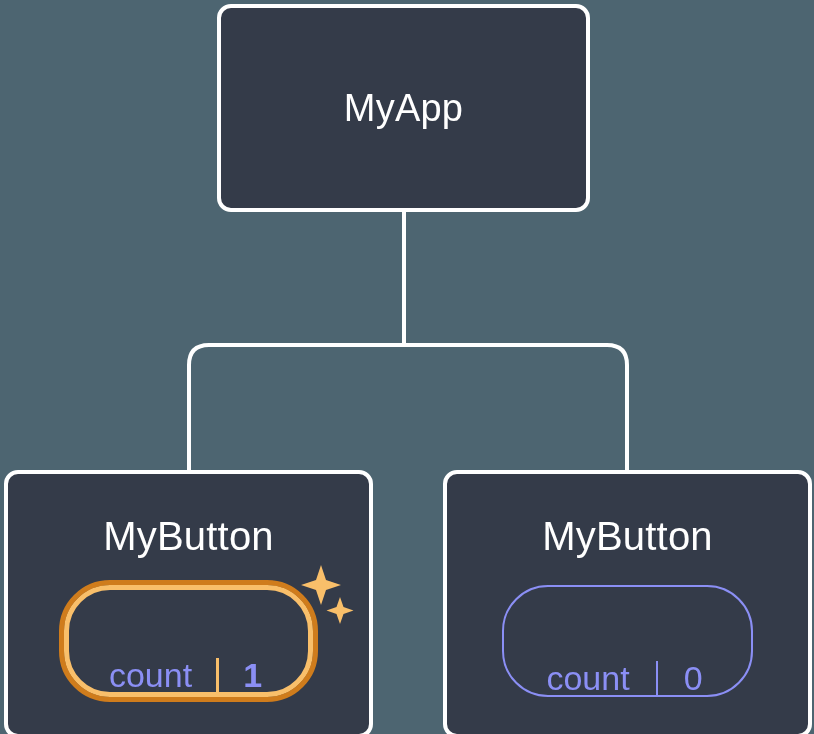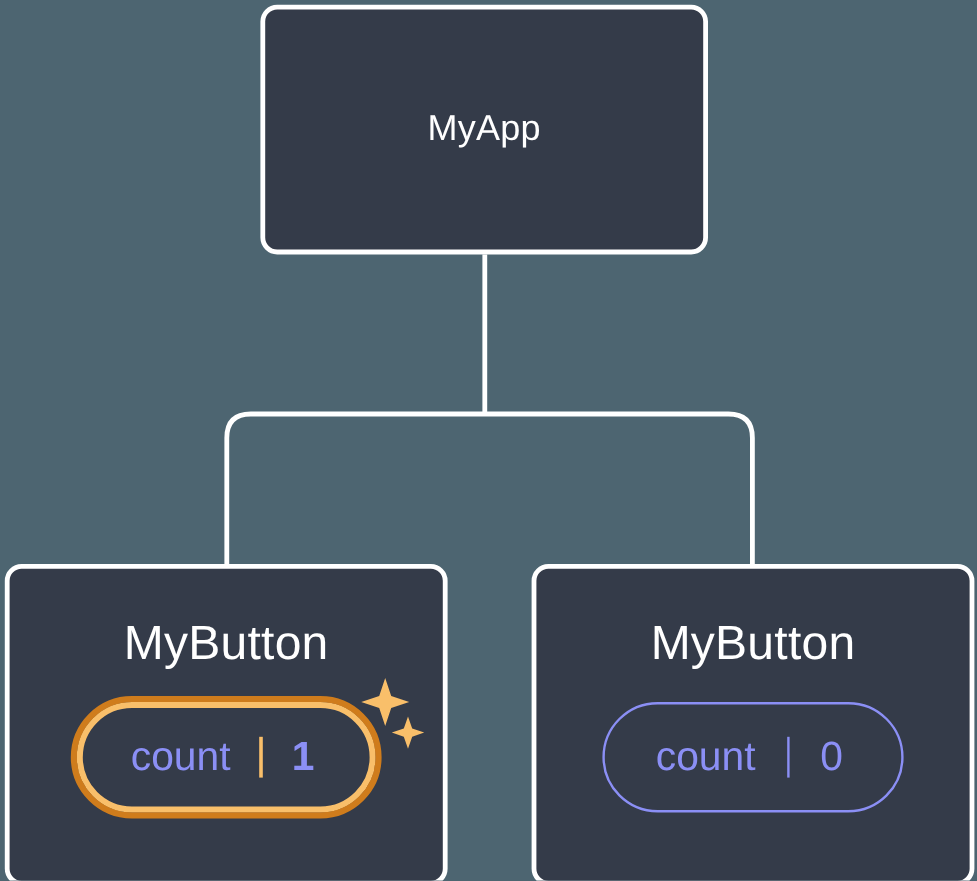--- a/index.html
+++ b/index.html
@@ -54,21 +54,21 @@
   .node-child-right {
     left: 443px;
     top: 470px;
     width: 369px;
     height: 268px;
     padding-top: 42px;
   }
 
   .node-title {
     color: #ffffff;
-    font-size: 30px;
+    font-size: 38px;
     font-weight: 400;
     letter-spacing: 0.2px;
     line-height: 1;
     white-space: nowrap;
   }
   .node-child-left .node-title,
   .node-child-right .node-title {
     font-size: 40px;
   }
 
@@ -76,22 +76,22 @@
   .pill-wrap {
     position: relative;
     margin-top: 29px;
     display: flex;
     align-items: center;
   }
 
   .pill {
     box-sizing: border-box;
     display: flex;
-    align-items: center;
-    height: 92px;
+    align-items: flex-end;
+    height: 112px;
     border-radius: 46px;
     background: transparent;
     overflow: hidden;
   }
 
   
   .pill-plain {
     border: 2px solid #8b8ff5;
   }
   .pill-plain .pill-key {

